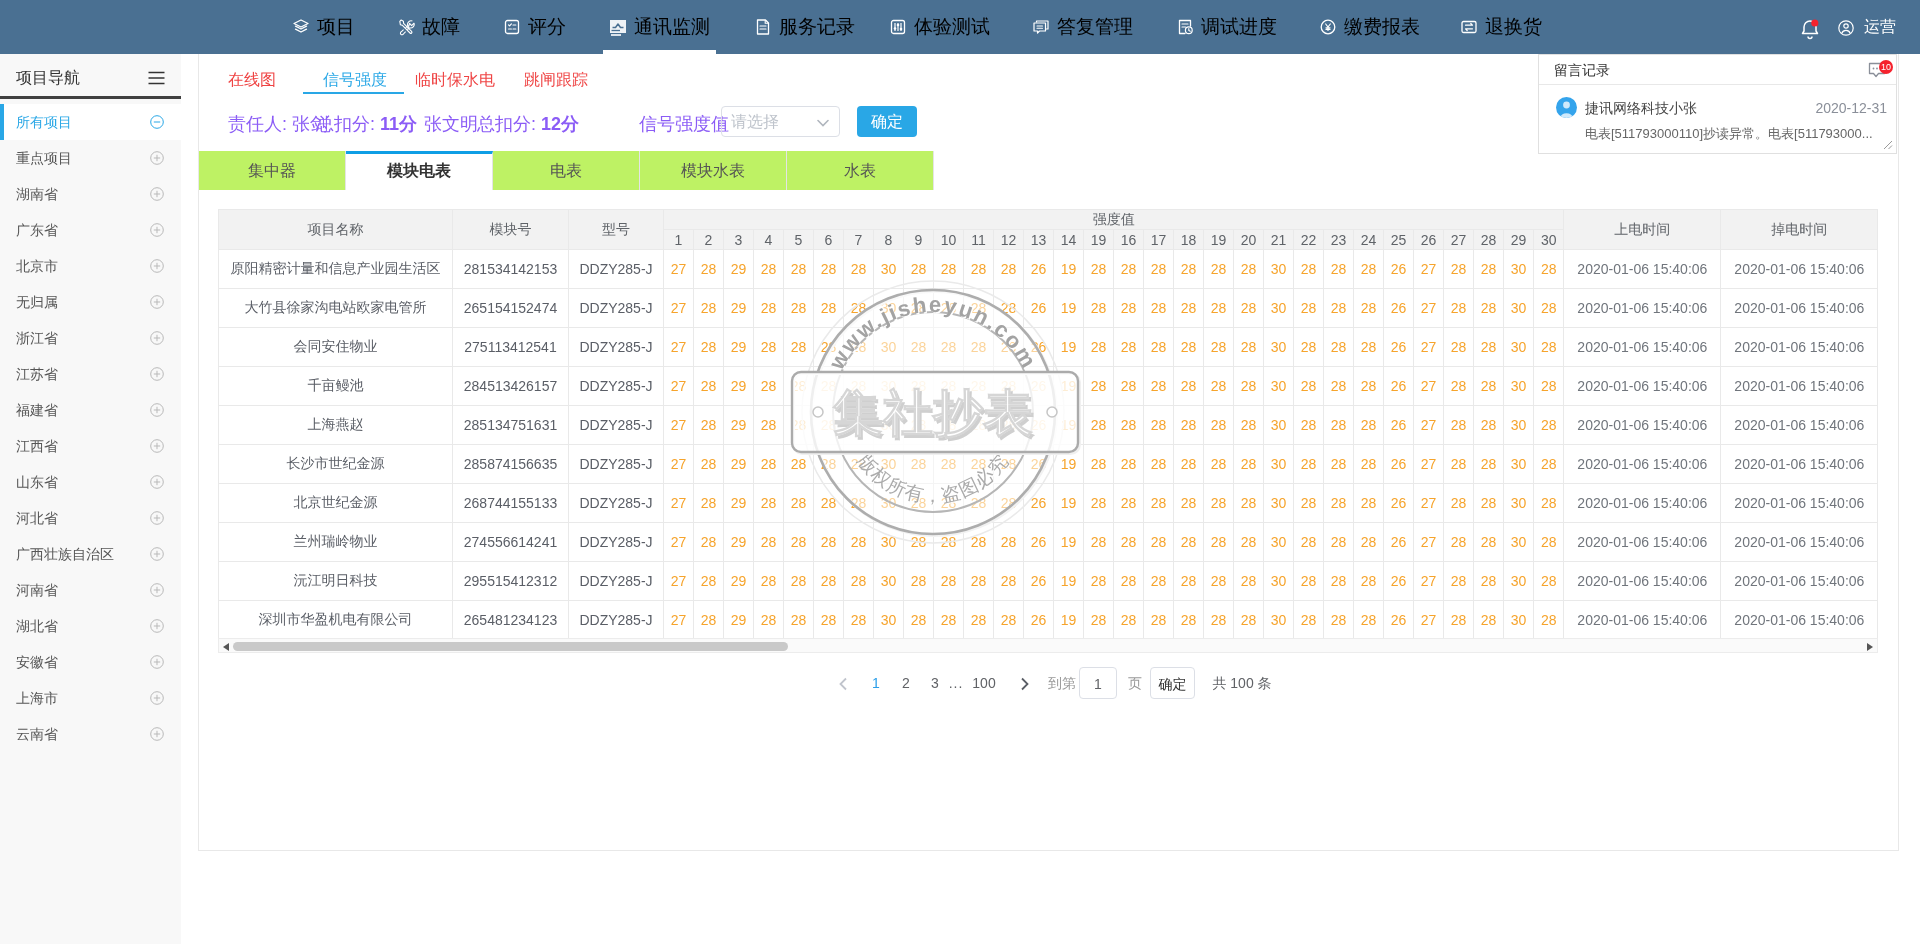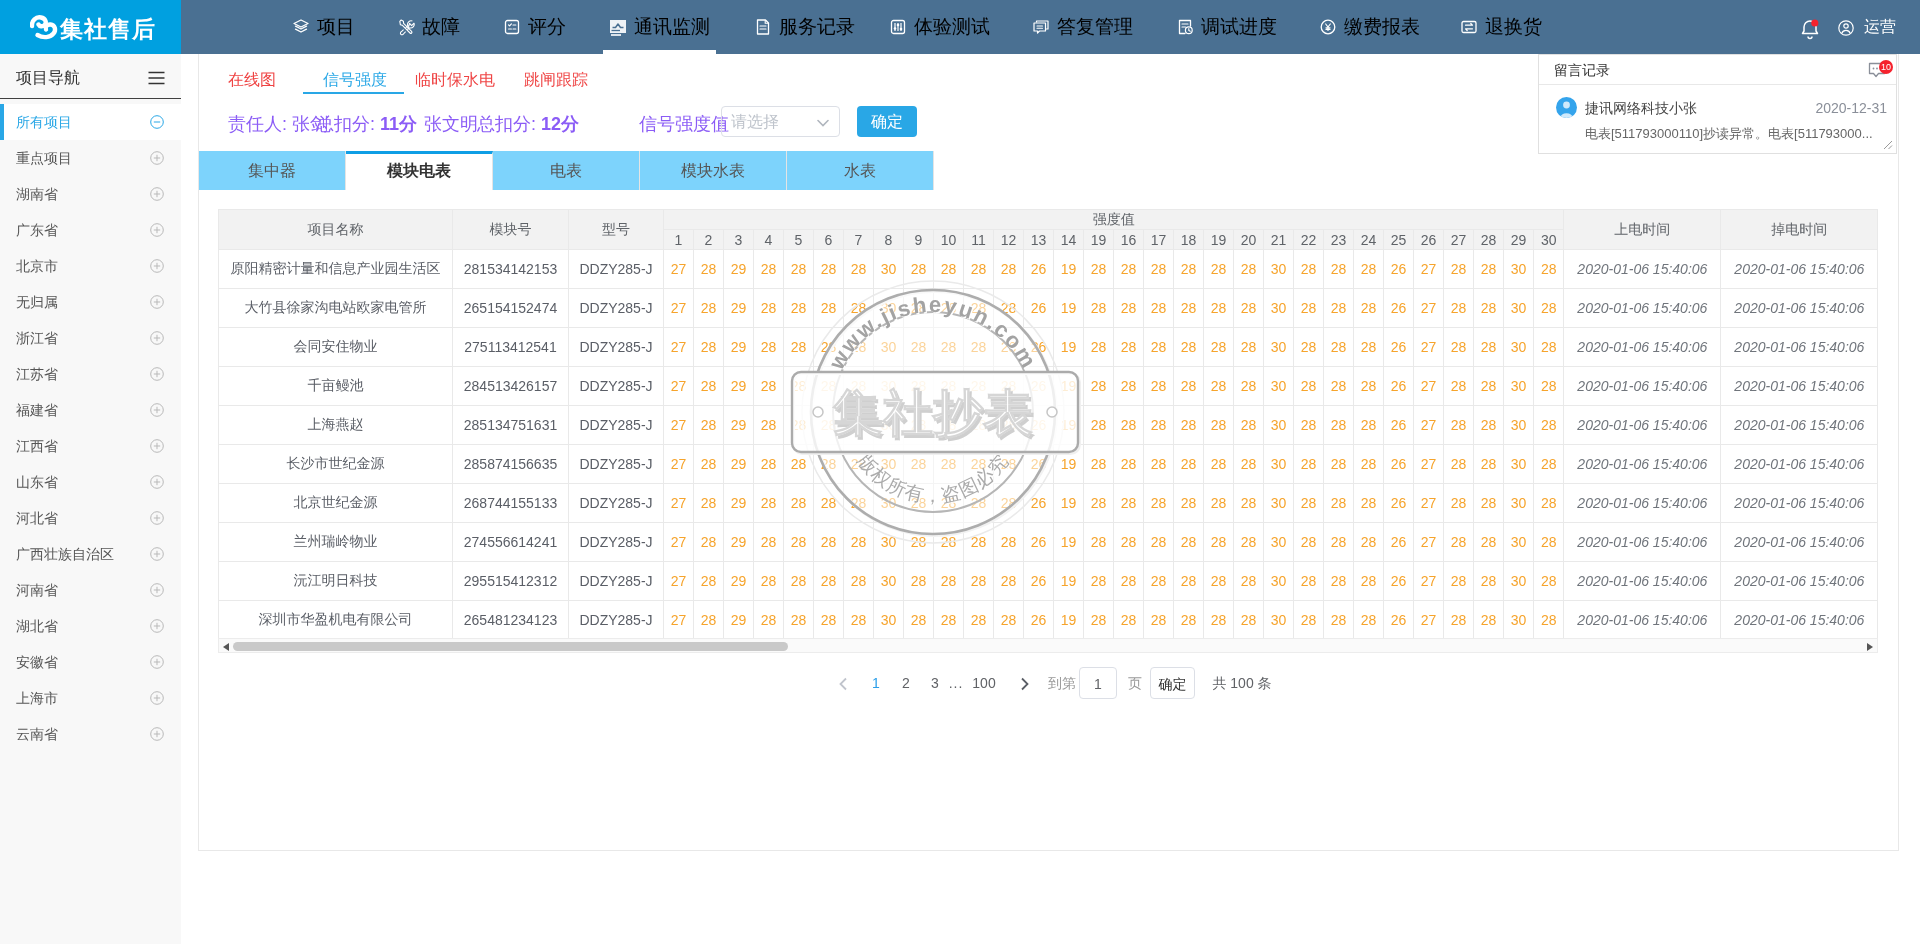--- a/index.html
+++ b/index.html
@@ -5,67 +5,60 @@
 html,body{width:1920px;height:944px;overflow:hidden;background:#fff;font-family:"Liberation Sans",sans-serif;}
 .nav{position:absolute;left:0;top:0;width:1920px;height:54px;background:#4a7092;}
 .logo{position:absolute;left:0;top:0;width:181px;height:54px;background:#00a0e0;}
 .logotxt{position:absolute;left:60px;top:14px;color:#fff;font-size:23px;font-weight:bold;letter-spacing:1px;}
 .mi{position:absolute;top:0;height:54px;color:#000000;font-size:19px;line-height:54px;white-space:nowrap;}
 .mi svg{vertical-align:-3px;margin-right:7px;}
 .mi.act{}
 .mi.act:after{content:"";position:absolute;left:-6px;right:-6px;bottom:0;height:4px;background:#fff;}
 .nr{position:absolute;top:0;right:0;height:54px;color:#fff;}
 .side{position:absolute;left:0;top:54px;width:181px;height:890px;background:#f8f8f8;}
-.sidehead{position:absolute;left:0;top:0;width:181px;height:45px;border-bottom:1px solid #404040;}
+.sidehead{position:absolute;left:0;top:0;width:181px;height:45px;border-bottom:3px solid #404040;}
 .sidehead .t{position:absolute;left:16px;top:14px;font-size:16px;color:#333;}
 .sitem{position:absolute;left:0;width:181px;height:36px;font-size:14px;color:#555;line-height:36px;}
 .sitem .n{position:absolute;left:16px;}
 .sitem svg{position:absolute;right:17px;top:11px;}
 .sitem.sel{background:#fff;color:#29a7e6;}
 .sitem.sel:before{content:"";position:absolute;left:0;top:0;width:4px;height:36px;background:#29a7e6;}
 .card{position:absolute;left:198px;top:54px;width:1701px;height:797px;background:#fff;border:1px solid #e8e8e8;border-top:none;}
 .toptab{position:absolute;top:11px;height:30px;font-size:16px;color:#ef4444;line-height:30px;}
 .toptab.act{color:#29a7e6;}
 .tabline{position:absolute;left:104px;top:38px;width:101px;height:2px;background:#29a7e6;}
 .filter{position:absolute;top:52px;height:36px;font-size:18px;color:#8b5cf6;line-height:36px;white-space:nowrap;}
 .ddl{position:absolute;left:522px;top:52px;width:119px;height:31px;border:1px solid #dcdfe6;border-radius:4px;color:#bfc4cc;font-size:16px;line-height:29px;padding-left:9px;}
 .ddl svg{position:absolute;right:10px;top:12px;}
 .btn{position:absolute;left:658px;top:52px;width:60px;height:31px;background:#29a7e6;border-radius:4px;color:#fff;font-size:16px;text-align:center;line-height:31px;}
 .seg{position:absolute;left:0px;top:97px;width:735px;height:39px;}
-.segt{position:absolute;top:0;width:147px;height:39px;background:#7dd3fc;font-size:16px;color:#555;text-align:center;line-height:39px;border-right:1px solid #e4e4e4;}
+.segt{position:absolute;top:0;width:147px;height:39px;background:#bef264;font-size:16px;color:#555;text-align:center;line-height:39px;border-right:1px solid #e4e4e4;}
 .segt.act{background:#fff;color:#333;font-weight:bold;border-top:3px solid #0f9ee5;line-height:33px;border-right:1px solid #e4e4e4;}
 table{border-collapse:collapse;table-layout:fixed;}
 .dt{position:absolute;left:19px;top:155px;width:1660px;font-size:14px;}
 .dt th,.dt td{border:1px solid #e9e9e9;text-align:center;overflow:hidden;white-space:nowrap;padding:0;}
 .dt thead th{background:#f2f2f2;color:#5f6368;font-weight:normal;}
 .dt td{color:#5a5e66;}
 .dt td.v{color:#f6a42c;}
-.dt td.dtm{color:#70757c;font-style:italic;}
+.dt td.dtm{color:#70757c;}
 .sb{position:absolute;left:19px;top:584px;width:1660px;height:15px;background:#fafafa;border:1px solid #ececec;}
 .sbthumb{position:absolute;left:14px;top:3px;width:555px;height:9px;background:#c9c9c9;border-radius:5px;}
 .pag{position:absolute;left:0;top:613px;width:1699px;height:32px;font-size:14px;color:#606266;}
 .pag div{position:absolute;top:0;height:32px;line-height:32px;text-align:center;}
 .pgin{position:absolute;left:880px;top:3px;width:38px;height:26px;border:1px solid #dcdfe6;border-radius:4px;text-align:center;line-height:26px;}
 .pgbtn{position:absolute;left:951px;top:3px;width:45px;height:26px;border:1px solid #dcdfe6;border-radius:4px;text-align:center;line-height:26px;color:#333;}
 .panel{position:absolute;left:1538px;top:54px;width:359px;height:100px;background:#fff;border:1px solid #e0e0e0;}
 .ph{position:absolute;left:0;top:0;width:100%;height:30px;border-bottom:1px solid #e8e8e8;}
 .ph .t{position:absolute;left:15px;top:7px;font-size:14px;color:#333;}
 .avatar{position:absolute;left:17px;top:42px;width:21px;height:21px;border-radius:50%;background:#34a4ec;overflow:hidden;}
 .pname{position:absolute;left:46px;top:45px;font-size:14px;color:#444;}
 .pdate{position:absolute;right:9px;top:45px;font-size:14px;color:#8a8f99;}
 .pmsg{position:absolute;left:46px;top:70px;font-size:13px;color:#666;width:300px;white-space:nowrap;overflow:hidden;}
 </style></head><body>
 <div class="nav">
-    <div class="logo">
-      <svg style="position:absolute;left:30px;top:10px" width="30" height="32" viewBox="0 0 30 32">
-        <path d="M2 16 C1.5 10.5 6 6.5 11 7.5 C15.5 8.4 17 12.5 14.5 15 C12.5 17 9.5 16.5 8.5 14.5" fill="none" stroke="#fff" stroke-width="4.4" stroke-linecap="round"></path>
-        <path d="M7.5 25 C13.5 28.5 20 27.5 23.5 23.5 C26.5 20 25 15 20.5 14.5 C17 14.2 15 17 16 19.5" fill="none" stroke="#fff" stroke-width="4.4" stroke-linecap="round"></path>
-      </svg>
-      <div class="logotxt">集社售后</div>
-    </div>
     <div class="mi" style="left:292px"><svg width="18" height="18" viewBox="0 0 18 18">
         <path d="M9 2 L16 5.5 L9 9 L2 5.5 Z M3.5 8.2 L9 11 L14.5 8.2 M3.5 11.2 L9 14 L14.5 11.2" fill="none" stroke="#fff" stroke-width="1.3" stroke-linejoin="round" stroke-linecap="round"></path>
       </svg>项目</div>
     <div class="mi" style="left:397px"><svg width="18" height="18" viewBox="0 0 18 18">
         <path d="M2.8 3.4 L4.2 2 L6.4 3.2 L6.6 5.4 L14.6 13.4 a1.1 1.1 0 0 1 -1.6 1.6 L5.2 7.2 L3.4 6.8 Z" fill="none" stroke="#fff" stroke-width="1.1" stroke-linejoin="round"></path>
         <path d="M15.4 3 a3.6 3.6 0 0 0 -4.6 4.6 L8.6 9.8 M6.6 11.6 L4.2 13.8 a1.6 1.6 0 1 0 2.2 2.2 L8.6 13.6 M10.8 11.4 L12.6 9.8 a3.6 3.6 0 0 0 4.4 -4.6 L14.6 7.6 L12.6 5.4 Z" fill="none" stroke="#fff" stroke-width="1.1" stroke-linejoin="round"></path>
       </svg>故障</div>
     <div class="mi" style="left:503px"><svg width="18" height="18" viewBox="0 0 18 18">
         <rect x="2.5" y="2.5" width="13" height="13" rx="2" fill="none" stroke="#fff" stroke-width="1.3"></rect>
         <path d="M5.5 6.8 L6.6 7.9 L8.4 5.9" fill="none" stroke="#fff" stroke-width="1.2" stroke-linecap="round" stroke-linejoin="round"></path>

